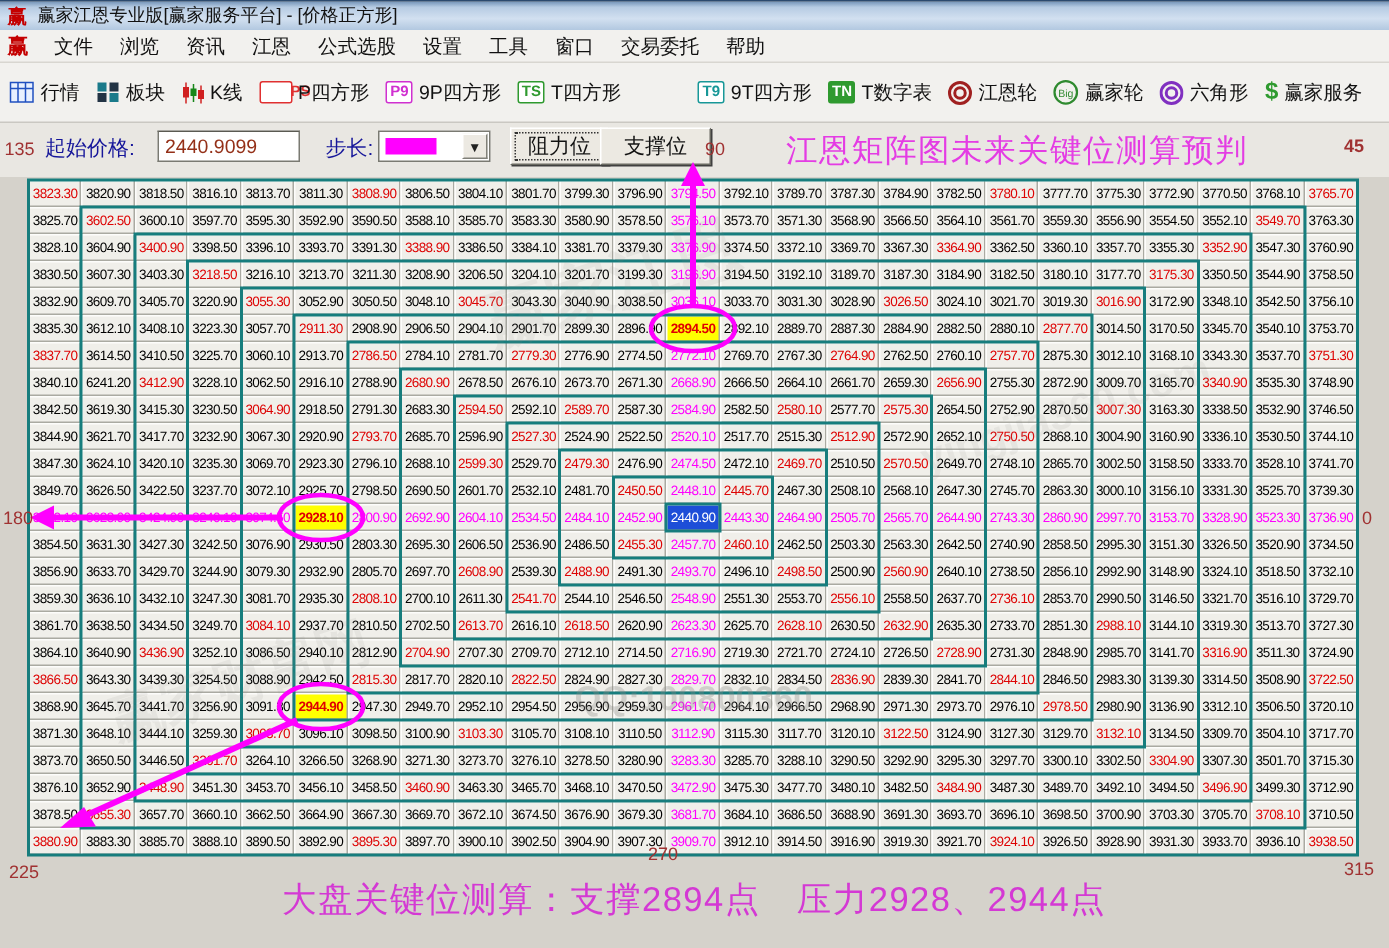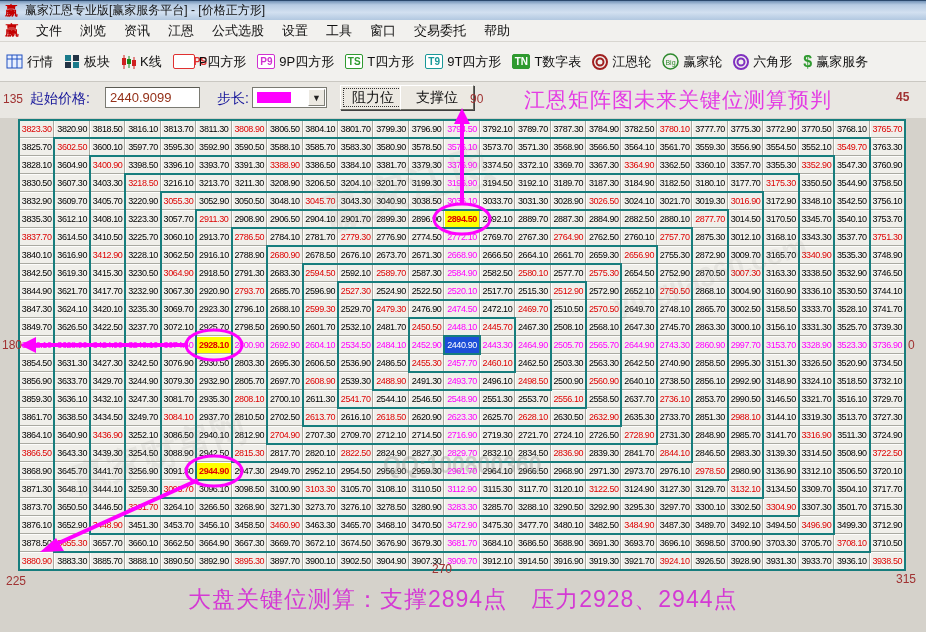--- a/index.html
+++ b/index.html
@@ -119,21 +119,21 @@
       <span>9P四方形</span>
     </span>
     <span class="tool-item">
       <span class="ticon">
         <span class="badge" style="border: 1px solid rgb(47, 154, 47); color: rgb(47, 154, 47);">TS</span>
       </span>
       <span>T四方形</span>
     </span>
     <span class="tool-item">
       <span class="ticon">
-        <span class="badge" style="border: 1px solid rgb(24, 152, 152); color: rgb(24, 152, 152);">T9</span>
+        <span class="badge" style="border: 1px solid rgb(24, 152, 152); color: rgb(24, 152, 152); margin-left: 40px;">T9</span>
       </span>
       <span>9T四方形</span>
     </span>
     <span class="tool-item">
       <span class="ticon">
         <span class="badge" style="border: 1px solid rgb(47, 154, 47); background: rgb(47, 154, 47); color: rgb(255, 255, 255);">TN</span>
       </span>
       <span>T数字表</span>
     </span>
     <span class="tool-item">
@@ -357,21 +357,21 @@
     <div class="cell">2762.50</div>
     <div class="cell">2760.10</div>
     <div class="cell harm">2757.70</div>
     <div class="cell">2875.30</div>
     <div class="cell">3012.10</div>
     <div class="cell">3168.10</div>
     <div class="cell">3343.30</div>
     <div class="cell">3537.70</div>
     <div class="cell harm">3751.30</div>
     <div class="cell">3840.10</div>
-    <div class="cell">3616.90</div>
+    <div class="cell">6241.20</div>
     <div class="cell harm">3412.90</div>
     <div class="cell">3228.10</div>
     <div class="cell">3062.50</div>
     <div class="cell">2916.10</div>
     <div class="cell">2788.90</div>
     <div class="cell harm">2680.90</div>
     <div class="cell">2678.50</div>
     <div class="cell">2676.10</div>
     <div class="cell">2673.70</div>
     <div class="cell">2671.30</div>

